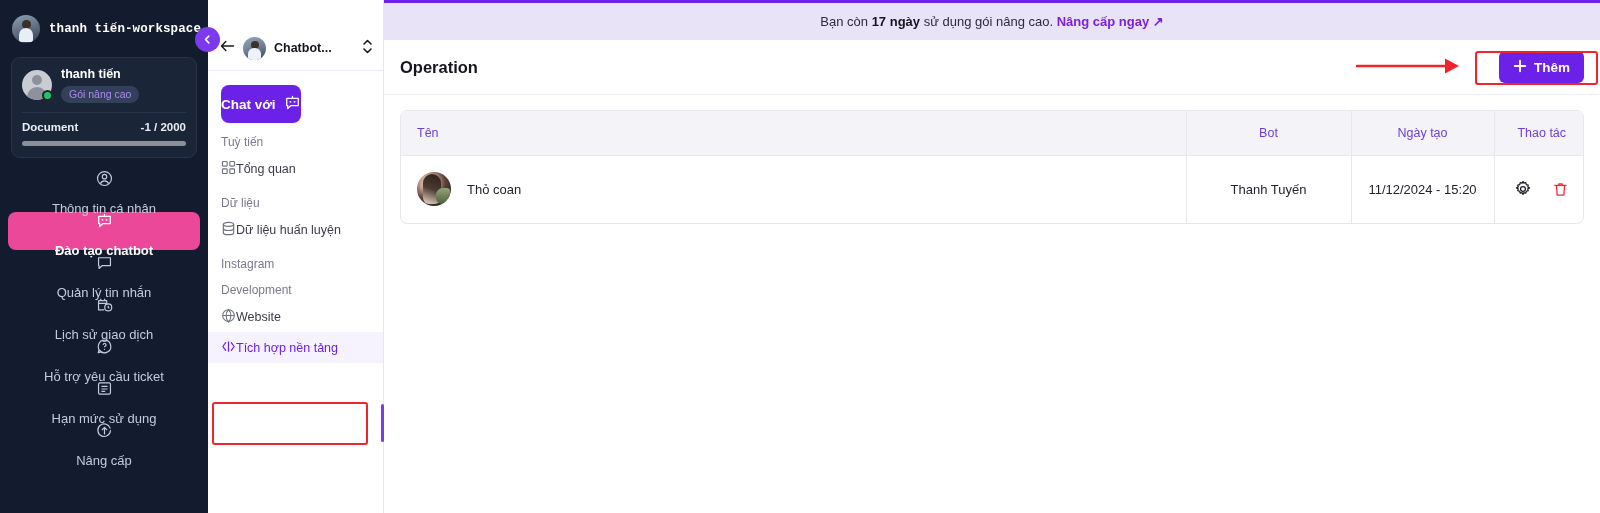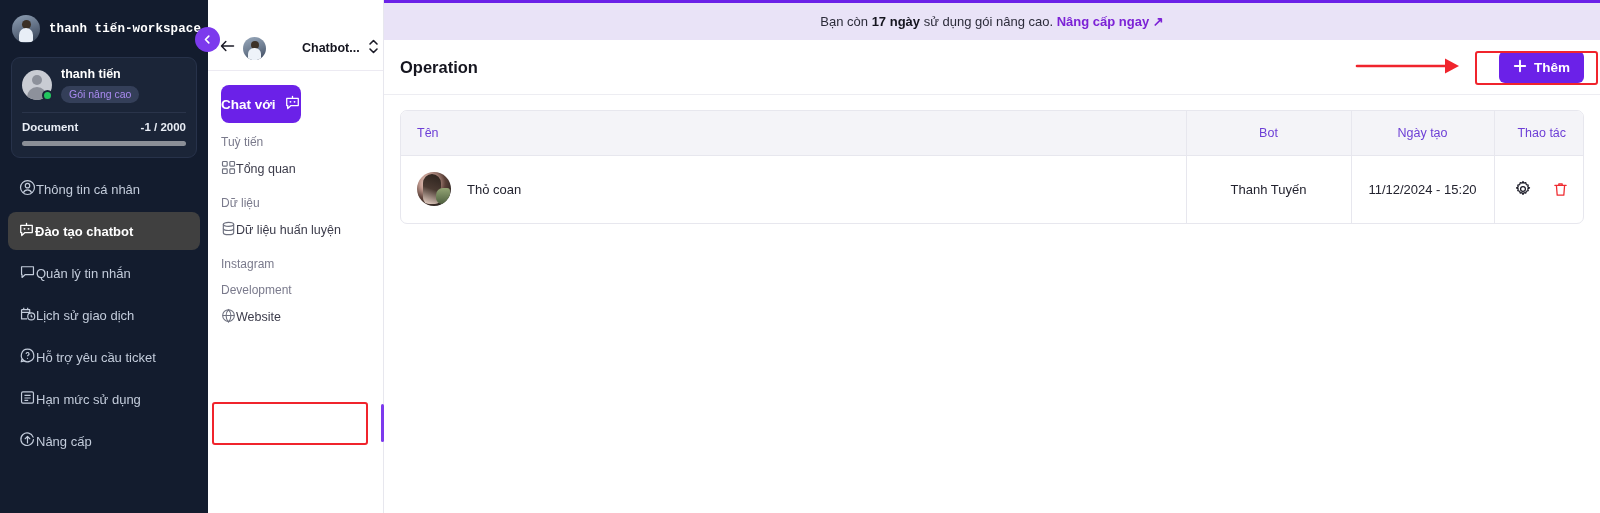--- a/index.html
+++ b/index.html
@@ -77,26 +77,26 @@
     font-size: 10.5px; border-radius: 10px; padding: 2px 8px 3px 8px;
   }
   .plan-sep { height: 1px; background: #2a344a; margin: 9px 0 8px 0; }
   .doc-row { display: flex; justify-content: space-between; align-items: baseline; }
   .doc-label { font-size: 11.5px; font-weight: bold; color: #e8edf5; }
   .doc-count { font-size: 11.5px; font-weight: bold; color: #e8edf5; }
   .doc-bar { margin-top: 8px; height: 5px; border-radius: 3px; background: #8b8f97; width: 100%; }
 
   .nav { margin-top: 12px; }
   .nav-item {
-    display: flex; align-items: center; 
+    display: flex; align-items: center; gap: 11px;
     height: 38px; margin: 4px 9px; padding: 0 10px;
     border-radius: 8px; font-size: 13px; color: #c3ccdb;
-    cursor: pointer; white-space: nowrap;
-  }
-  .nav-item.active { background: #404040; color: #ffffff; font-weight: bold; margin: 4px 8px; }
+    cursor: pointer; white-space: nowrap; flex-direction: column;
+  }
+  .nav-item.active { background: #ec4899; color: #ffffff; font-weight: bold; margin: 4px 8px; }
   .nav-item svg { flex: 0 0 17px; }
 
   
   .collapse-btn {
     position: absolute; left: 195px; top: 27px;
     width: 25px; height: 25px; border-radius: 50%;
     background: #7c3aed; color: #fff; z-index: 20;
     display: flex; align-items: center; justify-content: center;
     cursor: pointer;
   }
@@ -120,21 +120,21 @@
     flex: 0 0 23px; position: relative; overflow: hidden;
   }
   .bot-avatar::after{
     content:""; position:absolute; left:5px; top:11px; width:13px; height:12px;
     border-radius: 6px 6px 2px 2px; background:#eef3f9;
   }
   .bot-avatar::before{
     content:""; position:absolute; left:7.5px; top:4px; width:8px; height:8px;
     border-radius:50%; background:#3d3228;
   }
-  .bot-name { font-size: 12.5px; font-weight: bold; color: #15151f; white-space: nowrap; margin-left: 28px; }
+  .bot-name { font-size: 12.5px; font-weight: bold; color: #15151f; white-space: nowrap; }
   .p2-sort { margin-left: auto; color: #1c1c28; }
 
   .chat-btn {
     margin: 14px 13px 0 13px;
     height: 38px; border-radius: 8px;
     background: #6b21e8; color: #fff;
     display: flex; align-items: center; justify-content: center; gap: 8px;
     font-size: 13.5px; font-weight: bold; cursor: pointer; border: none;
     font-family: inherit;
   }
@@ -430,20 +430,28 @@
     <div class="p2-group">
       <div class="p2-grouplabel">Development</div>
       <div class="p2-item">
         <span>
           <svg width="15" height="15" viewBox="0 0 18 18" fill="none" stroke="currentColor" stroke-width="1.3">
               <circle cx="9" cy="9" r="7"></circle>
               <path d="M2 9h14M9 2c2 2.2 2.9 4.6 2.9 7S11 14.8 9 17C7 14.8 6.1 12.4 6.1 9S7 4.2 9 2z"></path>
             </svg>
         </span>
         <span>Website</span>
+      </div>
+      <div class="p2-item selected">
+        <span>
+          <svg width="15" height="15" viewBox="0 0 18 18" fill="none" stroke="currentColor" stroke-width="1.5" stroke-linecap="round" stroke-linejoin="round">
+              <path d="M5.6 4.4 2.2 9l3.4 4.6M12.4 4.4 15.8 9l-3.4 4.6M9 3.4v11.2"></path>
+            </svg>
+        </span>
+        <span>Tích hợp nền tảng</span>
       </div>
     </div>
 
     <div class="active-rail"></div>
     <div class="anno-box-nav"></div>
   </aside>
 
   <main class="main">
     <div class="topbar">
       <div class="topbar-text"><span>Bạn còn </span><b>17 ngày</b><span> sử dụng gói nâng cao. </span><span class="topbar-link">Nâng cấp ngay ↗</span></div>

